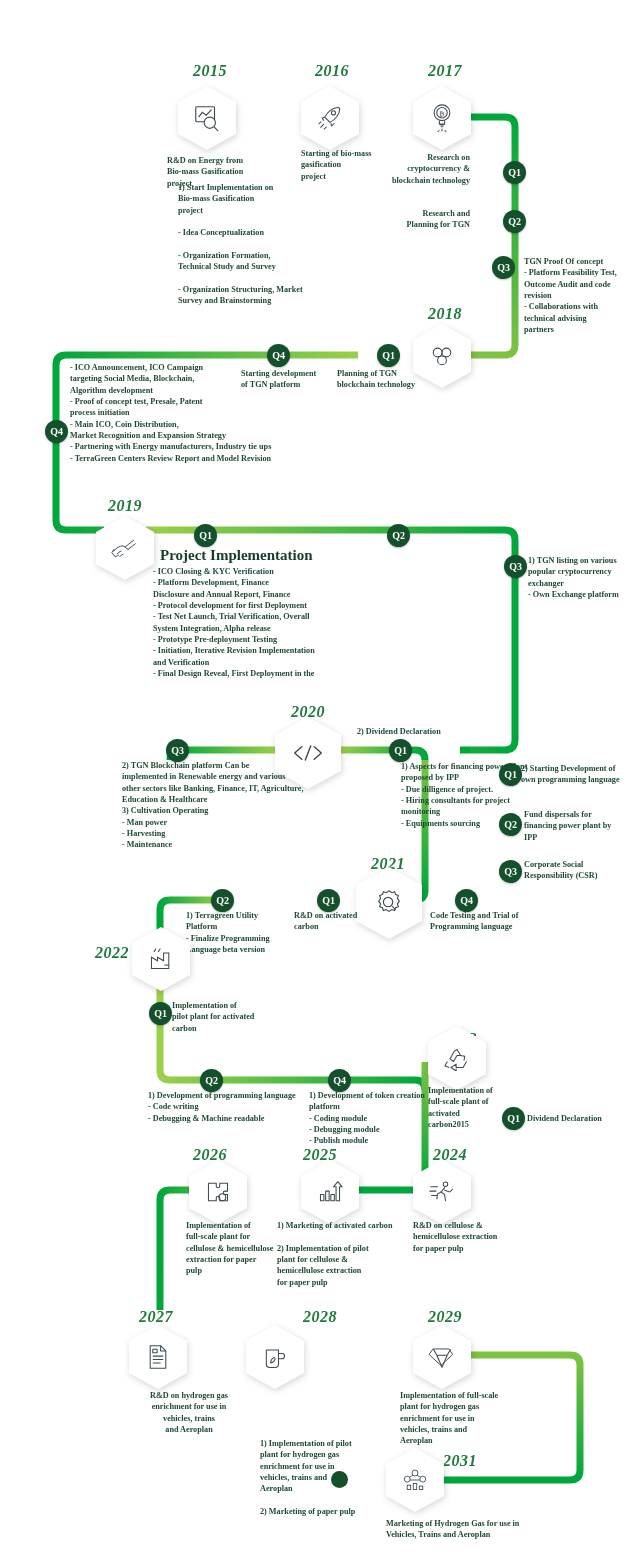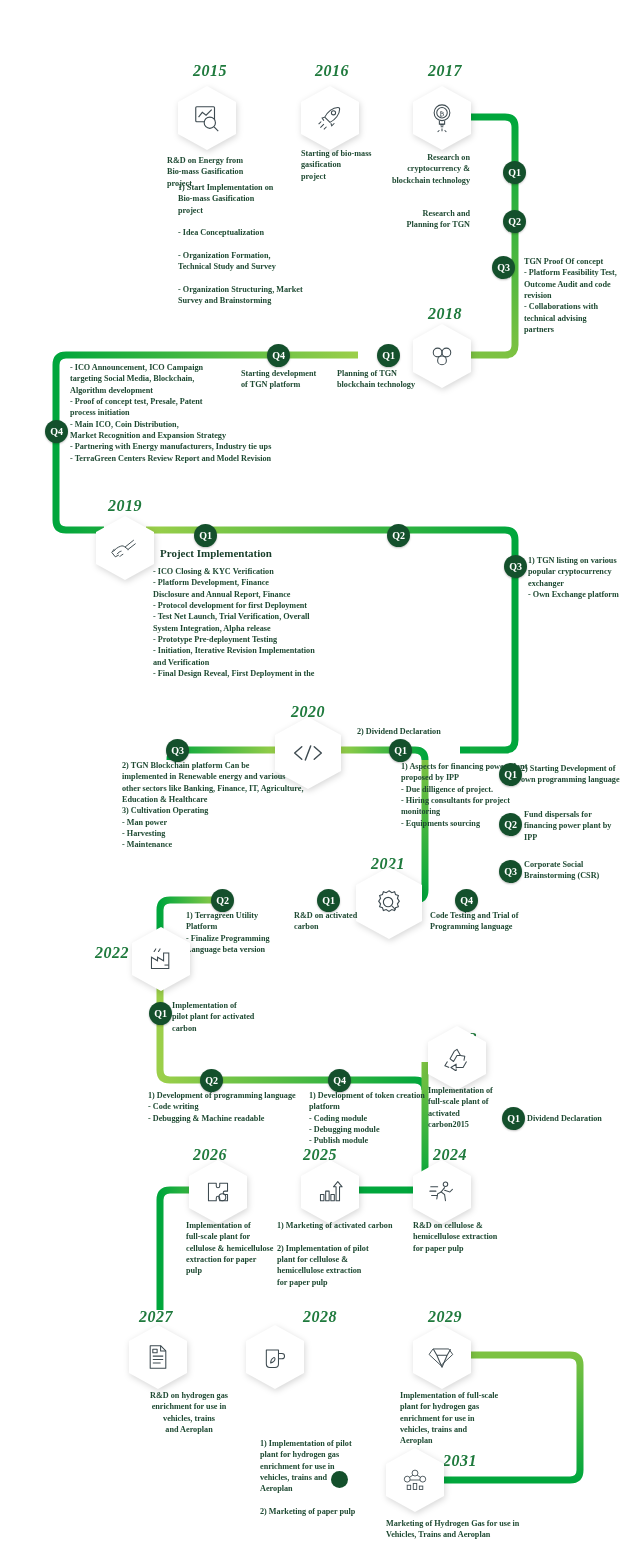--- a/index.html
+++ b/index.html
@@ -63,21 +63,21 @@
     position:absolute;
     font-size:8.2px;
     line-height:1.38;
     color:#1f4a33;
     white-space:pre-line;
   }
   .txt.r{text-align:right;}
   .txt b, .hdr{font-weight:bold;}
   .hdr{
     position:absolute;
-    font-size:11px;
+    font-size:15px;
     color:#173d2a;
     font-weight:bold;
   }
 </style>
 </head>
 <body>
 
 <div id="roadmap">
 
   <svg id="wires" viewBox="0 0 640 1563">
@@ -288,21 +288,21 @@
   <div class="txt" style="left:521px;top:763px;width:118px;font-weight:bold;">2) Starting Development of
      own programming language</div>
 
   <div class="qbadge" style="left:499px;top:813px;">Q2</div>
   <div class="txt" style="left:524px;top:809px;width:110px;font-weight:bold;">Fund dispersals for
 financing power plant by
 IPP</div>
 
   <div class="qbadge" style="left:499px;top:860px;">Q3</div>
   <div class="txt" style="left:524px;top:859px;width:110px;font-weight:bold;">Corporate Social
-Brainstorming (CSR)</div>
+Responsibility (CSR)</div>
 
   <div class="year" style="left:371px;top:855px;">2021</div>
   <div class="hex big" style="left:356px;top:867px;">
     <div class="hexbg"></div>
     <svg width="30" height="30" viewBox="0 0 32 32" fill="none" stroke="#3d4a50" stroke-width="1.2">
       <path d="M16 3l3 2 3-1 1 3 3 1-1 3 2 3-2 3 1 3-3 1-1 3-3-1-3 2-3-2-3 1-1-3-3-1 1-3-2-3 2-3-1-3 3-1 1-3 3 1z"></path>
       <circle cx="15" cy="15" r="5"></circle>
         <line x1="19" y1="19" x2="23" y2="23"></line>
     </svg>
   </div>

